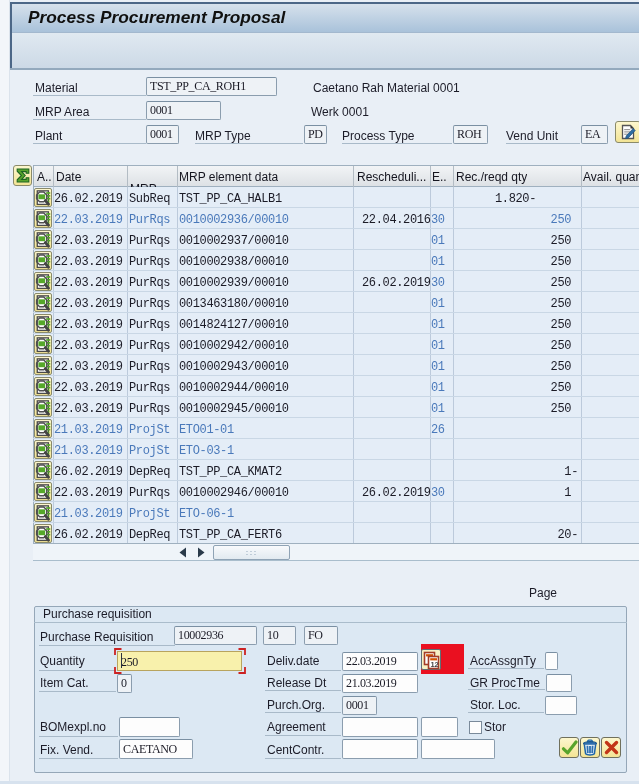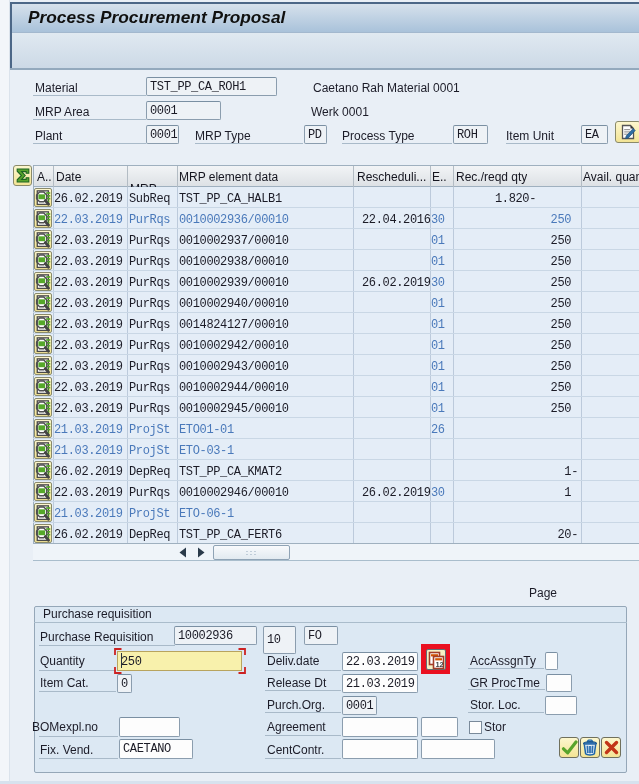--- a/index.html
+++ b/index.html
@@ -1,37 +1,37 @@
 <!DOCTYPE html>
 <html><head><meta charset="utf-8"><style>
 *{margin:0;padding:0;box-sizing:border-box}
 body{width:639px;height:784px;position:relative;overflow:hidden;background:#e9eff6;font-family:"Liberation Sans",sans-serif}
 .lb{position:absolute;font-size:12px;color:#1c1c28;white-space:pre}
 .mt{position:absolute;font-family:"Liberation Mono",monospace;font-size:12px;letter-spacing:-0.35px;color:#1b1b26;white-space:pre}
 .blue{color:#4a79ba}
 .fld{position:absolute;border:1px solid #8b9dae;border-top-color:#7a8fa2;border-radius:2px;display:flex;align-items:center}
-.fv{font-family:Liberation Mono, monospace;font-size:12px;letter-spacing:-0.35px;color:#1b1b26;white-space:pre}
+.fv{font-family:Liberation Serif, serif;font-size:12px;letter-spacing:-0.35px;color:#1b1b26;white-space:pre}
 .btn{position:absolute;background:linear-gradient(#fdf7ce,#f3e495);border:1px solid #8a8a6a;border-radius:3px;display:flex;align-items:center;justify-content:center}
 .hc{position:absolute;font-size:12px;color:#15151f;white-space:pre;overflow:hidden}
 </style></head><body>
 <div style="position:absolute;left:0;top:0;width:9px;height:784px;background:#f3f6fa"></div>
 <div style="position:absolute;left:9px;top:0;width:1px;height:784px;background:#dbe3ec"></div>
 <div style="position:absolute;left:10px;top:2px;width:629px;height:2px;background:#4c6787"></div>
 <div style="position:absolute;left:10px;top:2px;width:2px;height:66px;background:#4c6787"></div>
 <div style="position:absolute;left:12px;top:4px;width:627px;height:28px;background:linear-gradient(#d6e1ec,#a9c2da)"></div>
 <div style="position:absolute;left:28px;top:7px;font-size:17.3px;font-weight:bold;font-style:italic;color:#10100f">Process Procurement Proposal</div>
 <div style="position:absolute;left:12px;top:32px;width:627px;height:1px;background:#a3b8ce"></div>
 <div style="position:absolute;left:12px;top:33px;width:627px;height:35px;background:linear-gradient(#e0e9f1,#ccd9e6)"></div>
 <div style="position:absolute;left:10px;top:68px;width:629px;height:2px;background:#93a9bd"></div>
 <div class="lb" style="left:35px;top:81px">Material</div>
 <div class="lb" style="left:35px;top:105px">MRP Area</div>
 <div class="lb" style="left:35px;top:129px">Plant</div>
 <div class="lb" style="left:195px;top:129px">MRP Type</div>
 <div class="lb" style="left:342px;top:129px">Process Type</div>
-<div class="lb" style="left:506px;top:129px">Item Unit</div>
+<div class="lb" style="left:506px;top:129px">Vend Unit</div>
 <div style="position:absolute;left:33px;top:95px;width:113px;height:1px;background:#a9bac9"></div>
 <div style="position:absolute;left:33px;top:119px;width:113px;height:1px;background:#a9bac9"></div>
 <div style="position:absolute;left:33px;top:143px;width:113px;height:1px;background:#a9bac9"></div>
 <div style="position:absolute;left:195px;top:143px;width:108px;height:1px;background:#a9bac9"></div>
 <div style="position:absolute;left:342px;top:143px;width:110px;height:1px;background:#a9bac9"></div>
 <div style="position:absolute;left:506px;top:143px;width:74px;height:1px;background:#a9bac9"></div>
 <div class="fld" style="left:146px;top:77px;width:131px;height:19px;background:#eef2f6;padding-left:3px">
     <span class="fv">TST_PP_CA_ROH1</span>
   </div>
 <div class="fld" style="left:146px;top:101px;width:75px;height:19px;background:#eef2f6;padding-left:3px">
@@ -191,21 +191,21 @@
 <rect x="11.8" y="5.8" width="4.4" height="1.8" fill="#55a82a"></rect>
 <rect x="11.8" y="8.8" width="4.4" height="1.8" fill="#55a82a"></rect>
 <rect x="11.8" y="11.8" width="3.4" height="1.8" fill="#55a82a"></rect>
 <rect x="3.6" y="5.1" width="7.2" height="5.2" fill="#55a82a"></rect>
 <path d="M4.9 2.7 L9.3 2.7 L12.5 5.9 L12.5 9.7 L9.3 12.9 L4.9 12.9 L1.7 9.7 L1.7 5.9 Z" fill="none" stroke="#4f4f4f" stroke-width="1.5"></path>
 <path d="M11 11.8 l3.4 3.8" stroke="#454545" stroke-width="3" stroke-linecap="round"></path>
 </svg>
   </div>
 <div class="mt" style="left:54px;top:297px">22.03.2019</div>
 <div class="mt" style="left:129px;top:297px">PurRqs</div>
-<div class="mt" style="left:179px;top:297px">0010002940/00010</div>
+<div class="mt" style="left:179px;top:297px">0013463180/00010</div>
 <div class="mt blue" style="left:431px;top:297px">01</div>
 <div class="mt" style="left:453px;top:297px;width:125px;text-align:right">250&nbsp;</div>
 <div style="position:absolute;left:33px;top:333px;width:606px;height:1px;background:#c9d7e5"></div>
 <div class="btn" style="left:34px;top:314px;width:18px;height:19px;border-radius:2px">
     <svg width="17" height="18" viewBox="0 0 17 18">
 <rect x="2.4" y="1.4" width="11.8" height="14.4" fill="#fff" stroke="#4a4a4a" stroke-width="1.4"></rect>
 <rect x="11.8" y="2.8" width="4.4" height="1.8" fill="#55a82a"></rect>
 <rect x="11.8" y="5.8" width="4.4" height="1.8" fill="#55a82a"></rect>
 <rect x="11.8" y="8.8" width="4.4" height="1.8" fill="#55a82a"></rect>
 <rect x="11.8" y="11.8" width="3.4" height="1.8" fill="#55a82a"></rect>
@@ -404,40 +404,40 @@
   </div>
 <div class="lb" style="left:529px;top:586px">Page</div>
 <div style="position:absolute;left:34px;top:606px;width:593px;height:167px;border:1px solid #95a7b8;background:#dce8f3;border-radius:2px"></div>
 <div class="lb" style="left:43px;top:607px">Purchase requisition</div>
 <div style="position:absolute;left:34px;top:622px;width:593px;height:1px;background:#aabccb"></div>
 <div class="lb" style="left:40px;top:630px">Purchase Requisition</div>
 <div style="position:absolute;left:39px;top:645px;width:136px;height:1px;background:#a9bac9"></div>
 <div class="fld" style="left:174px;top:626px;width:83px;height:19px;background:#eef2f6;padding-left:3px">
     <span class="fv">10002936</span>
   </div>
-<div class="fld" style="left:263px;top:626px;width:33px;height:28px;background:#eef2f6;padding-left:3px">
+<div class="fld" style="left:263px;top:626px;width:33px;height:19px;background:#eef2f6;padding-left:3px">
     <span class="fv">10</span>
   </div>
 <div class="fld" style="left:304px;top:626px;width:34px;height:19px;background:#eef2f6;padding-left:3px">
     <span class="fv">FO</span>
   </div>
 <div class="lb" style="left:40px;top:654px">Quantity</div>
 <div style="position:absolute;left:39px;top:670px;width:77px;height:1px;background:#a9bac9"></div>
 <div style="position:absolute;left:117px;top:651px;width:125px;height:20px;background:#f8f1ac;border:1px solid #b8a45e"></div>
 <div class="fv" style="position:absolute;left:121px;top:655px;color:#1b1b26">250</div>
 <div style="position:absolute;left:120.5px;top:653px;width:1.2px;height:15px;background:#2a3340"></div>
 <svg style="position:absolute;left:114px;top:648px" width="132" height="26" viewBox="0 0 132 26">
 <path d="M1 7 V1 H7.5 M124.5 1 h6.5 v6 M131 19 v6 h-6.5 M7.5 25 H1 v-6" fill="none" stroke="#cc2222" stroke-width="1.8"></path>
   </svg>
 <div class="lb" style="left:267px;top:654px">Deliv.date</div>
 <div style="position:absolute;left:265px;top:670px;width:76px;height:1px;background:#a9bac9"></div>
 <div class="fld" style="left:342px;top:652px;width:76px;height:19px;background:#fdfdfd;padding-left:3px">
     <span class="fv">22.03.2019</span>
   </div>
-<div style="position:absolute;left:421px;top:644px;width:29px;height:30px;background:#ea1020;display:flex;align-items:center;justify-content:center">
+<div style="position:absolute;left:421px;top:644px;width:43px;height:30px;background:#ea1020;display:flex;align-items:center;">
     <svg width="20" height="21" viewBox="0 0 20 21">
 <rect x="0.5" y="0.5" width="19" height="20" rx="1.5" fill="#f7f0c4" stroke="#5f6f75" stroke-width="1"></rect>
 <rect x="3.5" y="3.5" width="10" height="12" fill="#fff" stroke="#a33c28" stroke-width="1.6"></rect>
 <rect x="5" y="5.2" width="7" height="2.2" fill="#d35400"></rect>
 <rect x="7.5" y="7.5" width="10" height="12" fill="#fff" stroke="#a33c28" stroke-width="1.6"></rect>
 <rect x="9.2" y="9.2" width="6.8" height="2.2" fill="#d35400"></rect>
 <text x="9.4" y="18" font-family="Liberation Sans" font-size="7.5" font-weight="bold" fill="#444">12</text>
 </svg>
   </div>
 <div class="lb" style="left:470px;top:654px">AccAssgnTy</div>
@@ -457,21 +457,21 @@
 <div style="position:absolute;left:468px;top:689px;width:77px;height:1px;background:#a9bac9"></div>
 <div class="fld" style="left:546px;top:674px;width:26px;height:18px;background:#fdfdfd;padding-left:3px"></div>
 <div class="lb" style="left:267px;top:698px">Purch.Org.</div>
 <div style="position:absolute;left:265px;top:712px;width:76px;height:1px;background:#a9bac9"></div>
 <div class="fld" style="left:342px;top:696px;width:35px;height:19px;background:#eef2f6;padding-left:3px">
     <span class="fv">0001</span>
   </div>
 <div class="lb" style="left:470px;top:698px">Stor. Loc.</div>
 <div style="position:absolute;left:468px;top:712px;width:76px;height:1px;background:#a9bac9"></div>
 <div class="fld" style="left:545px;top:696px;width:32px;height:19px;background:#fdfdfd;padding-left:3px"></div>
-<div class="lb" style="left:32px;top:720px">BOMexpl.no</div>
+<div class="lb" style="left:40px;top:720px">BOMexpl.no</div>
 <div style="position:absolute;left:39px;top:736px;width:79px;height:1px;background:#a9bac9"></div>
 <div class="fld" style="left:119px;top:717px;width:61px;height:20px;background:#fdfdfd;padding-left:3px"></div>
 <div class="lb" style="left:267px;top:720px">Agreement</div>
 <div style="position:absolute;left:265px;top:735px;width:76px;height:1px;background:#a9bac9"></div>
 <div class="fld" style="left:342px;top:717px;width:76px;height:20px;background:#fdfdfd;padding-left:3px"></div>
 <div class="fld" style="left:421px;top:717px;width:37px;height:20px;background:#fdfdfd;padding-left:3px"></div>
 <div style="position:absolute;left:469px;top:721px;width:13px;height:13px;background:#fdfdfd;border:1px solid #7a8a9a"></div>
 <div class="lb" style="left:484px;top:720px">Stor</div>
 <div class="lb" style="left:40px;top:743px">Fix. Vend.</div>
 <div style="position:absolute;left:39px;top:758px;width:79px;height:1px;background:#a9bac9"></div>

